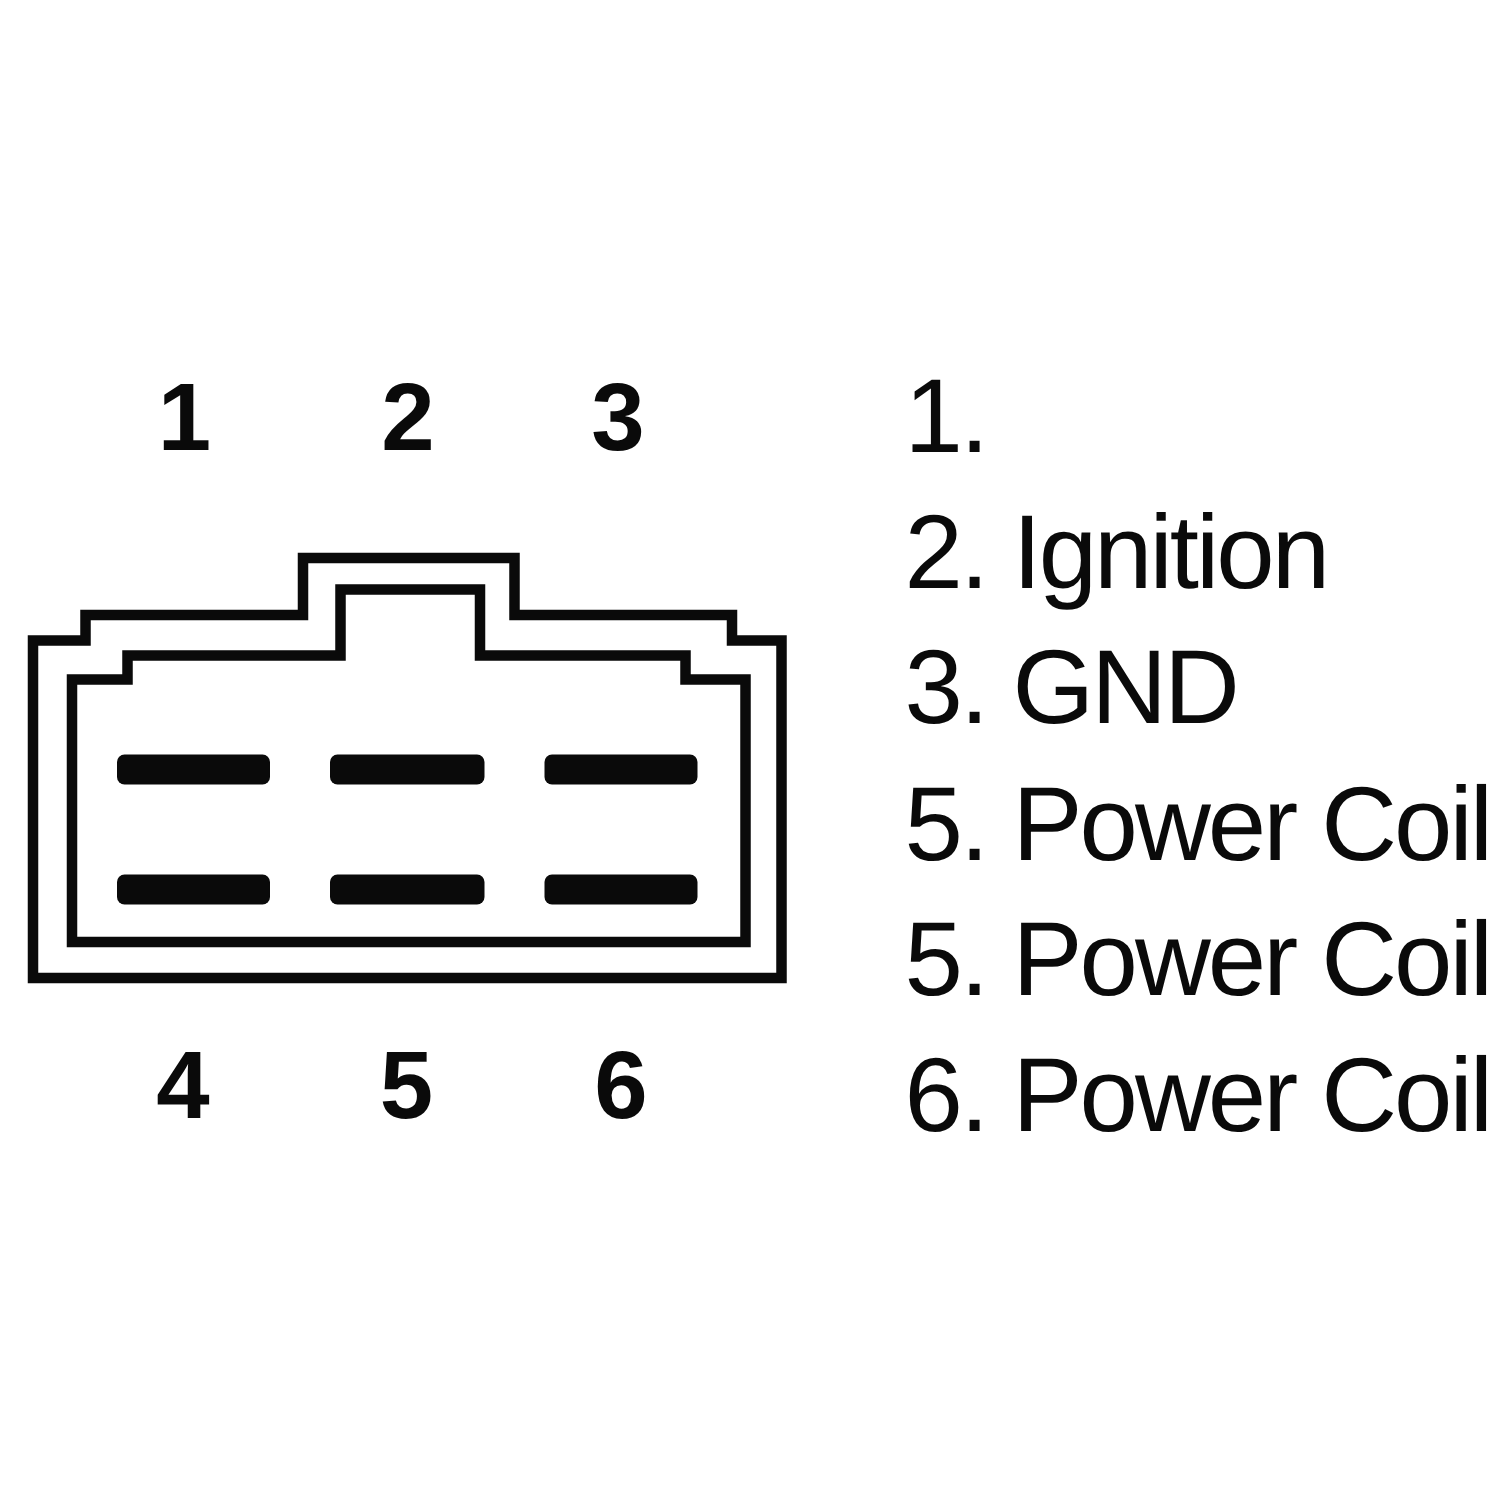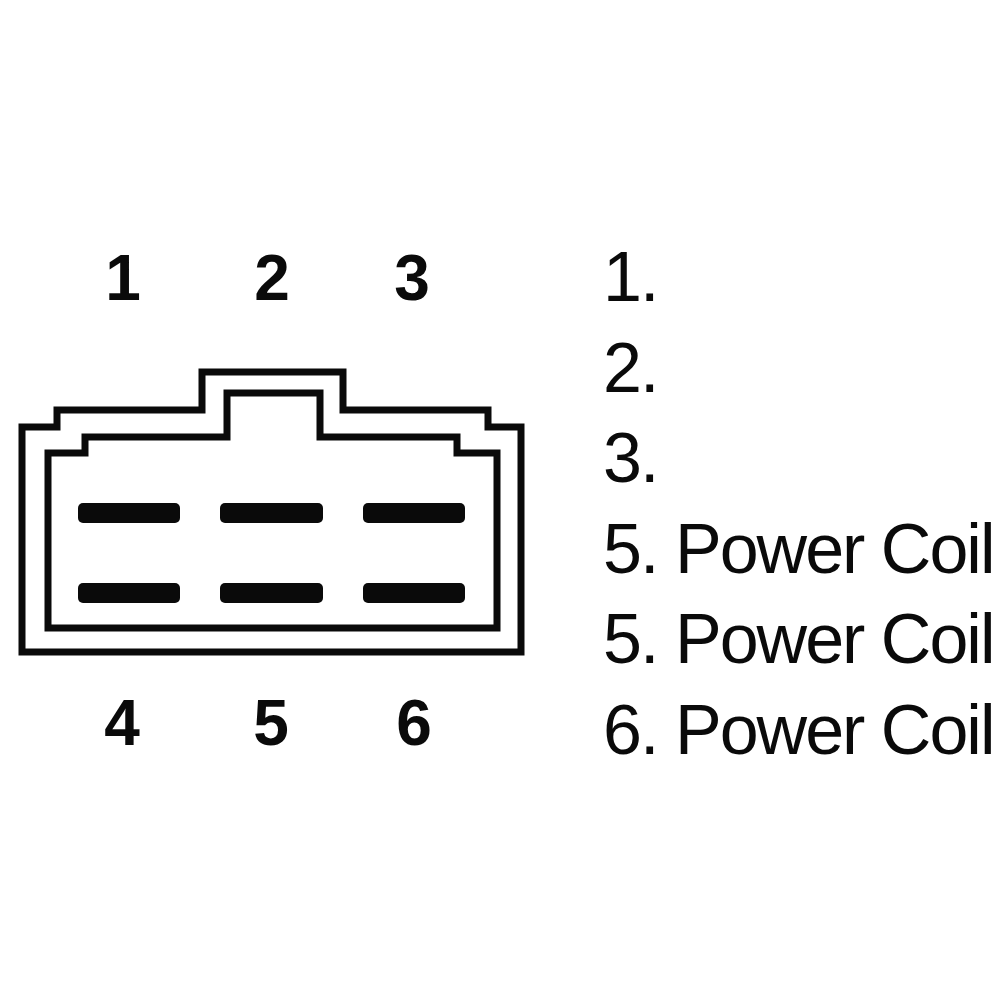--- a/index.html
+++ b/index.html
@@ -92,23 +92,25 @@
     <text class="pin-num" x="271" y="745">5</text>
     <text class="pin-num" x="414" y="745">6</text>
   </svg>
 
   <div class="legend">
     <div class="legend-row">
       <span class="legend-num">1.</span>
     </div>
     <div class="legend-row">
       <span class="legend-num">2.</span>
+      <span class="legend-label">Ignition</span>
     </div>
     <div class="legend-row">
       <span class="legend-num">3.</span>
+      <span class="legend-label">GND</span>
     </div>
     <div class="legend-row">
       <span class="legend-num">5.</span>
       <span class="legend-label">Power Coil</span>
     </div>
     <div class="legend-row">
       <span class="legend-num">5.</span>
       <span class="legend-label">Power Coil</span>
     </div>
     <div class="legend-row">

